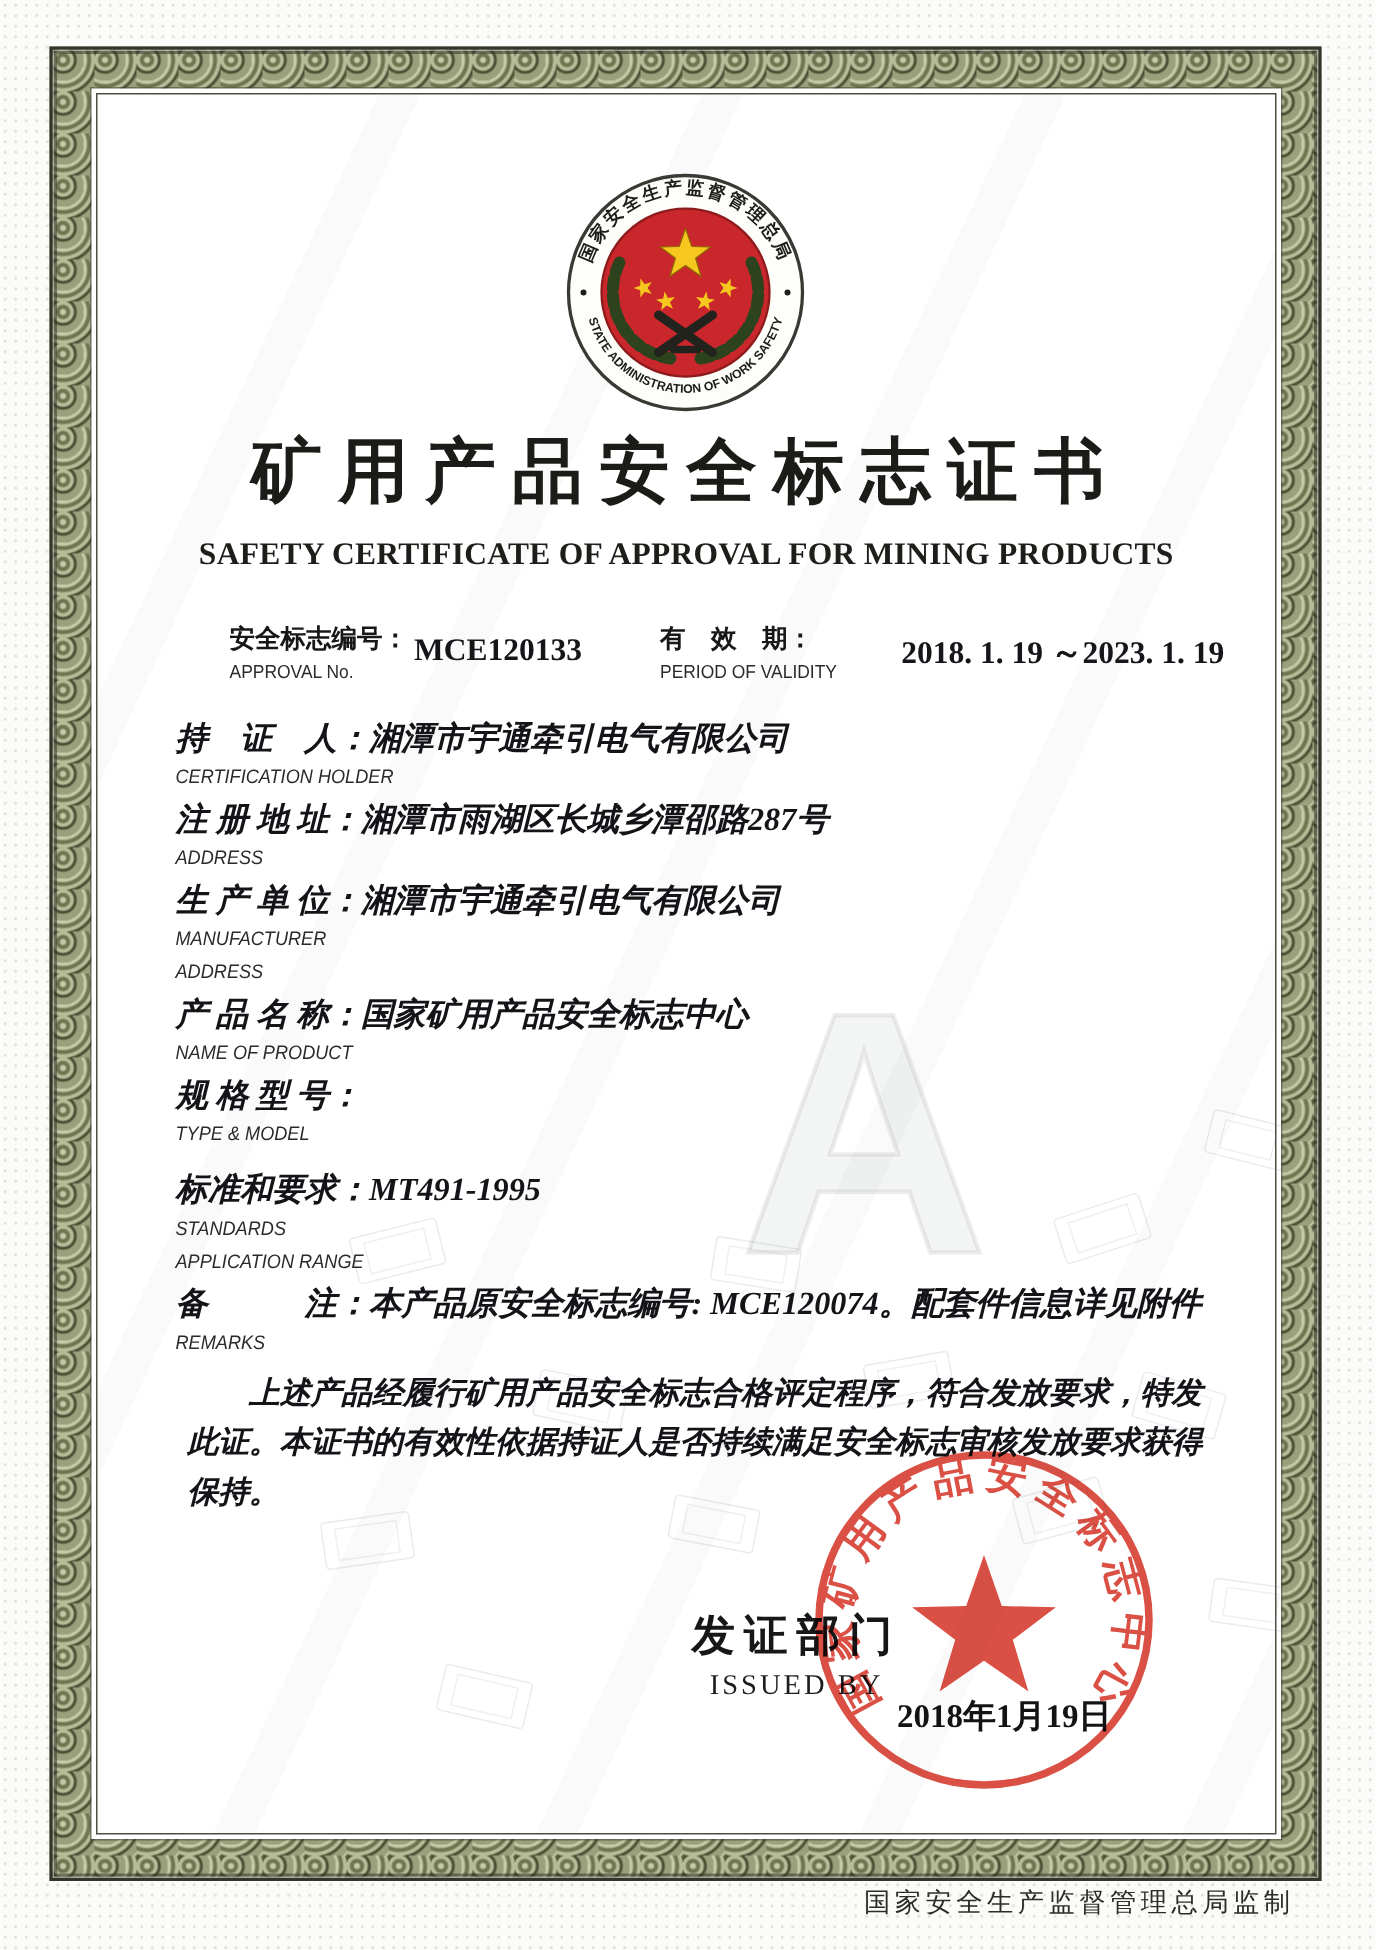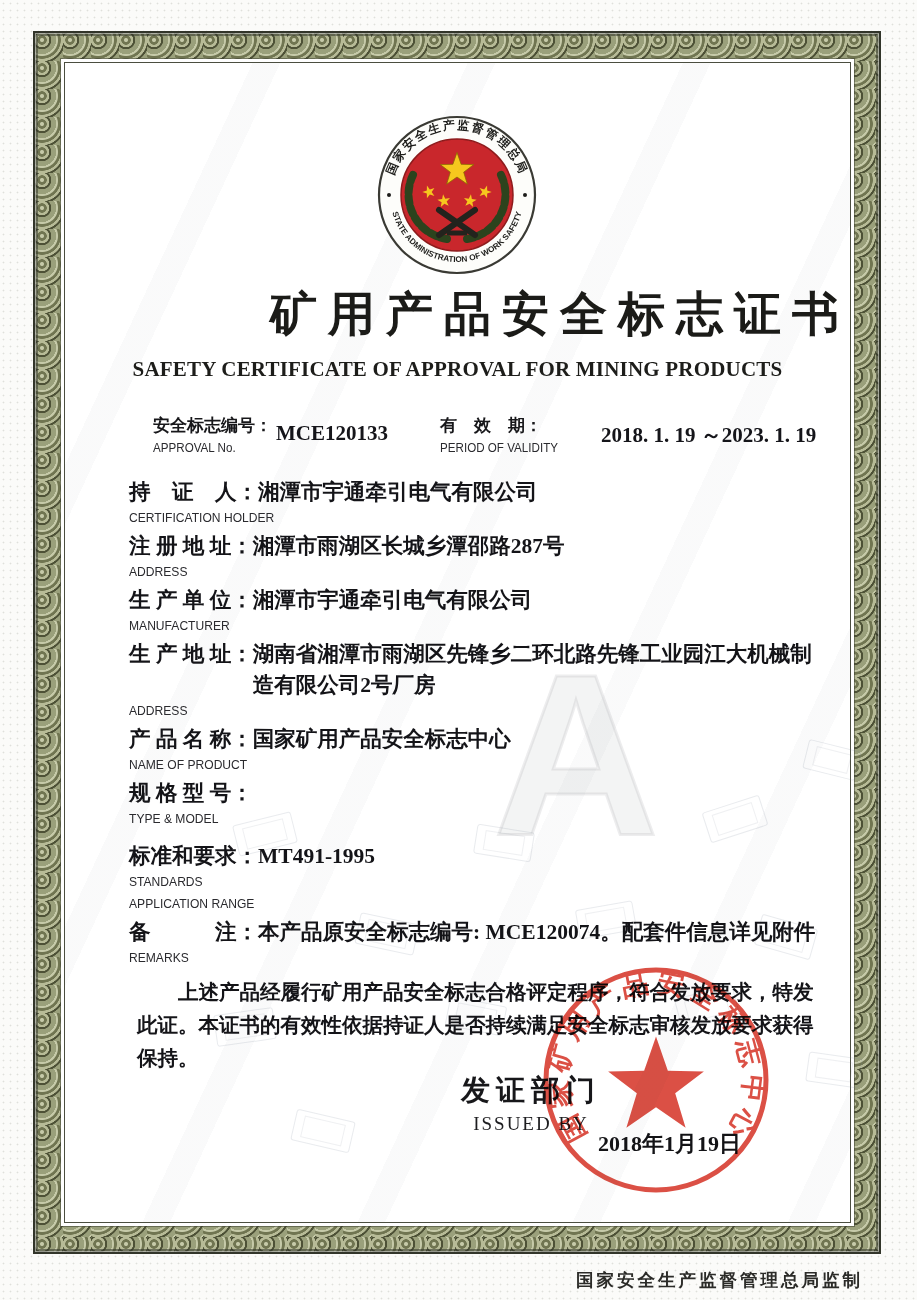--- a/index.html
+++ b/index.html
@@ -34,51 +34,51 @@
   .mark::after{content:"";position:absolute;inset:4px 8px;border:1px solid rgba(120,128,148,.12);}
   .watermark{
     position:absolute;left:428px;top:560px;
     font-size:230px;font-weight:bold;font-family:"Liberation Sans",sans-serif;
     color:rgba(140,146,152,.10);
     -webkit-text-stroke:3px rgba(140,146,152,.16);
     pointer-events:none;
   }
   .emblem{position:absolute;left:310px;top:50px;}
   .title-zh{
-    position:absolute;top:220px;left:0;width:100%;text-align:right;
+    position:absolute;top:220px;left:0;width:100%;text-align:center;
     font-size:47px;font-weight:900;letter-spacing:11px;color:#1b1b18;white-space:nowrap;
   }
   .title-en{
     position:absolute;top:294px;left:0;width:100%;text-align:center;
     font-size:21px;font-weight:bold;letter-spacing:.2px;color:#1d1d1a;white-space:nowrap;
   }
   .apr-row{position:absolute;top:350px;left:88px;right:24px;display:flex;align-items:flex-start;}
   .lblblk .zh{font-size:17px;font-weight:bold;color:#17171a;white-space:pre;line-height:26px;}
   .lblblk .en{font-size:12.5px;font-family:"Liberation Sans",sans-serif;color:#2a2a2e;transform:scaleX(.93);transform-origin:left;margin-top:2px;white-space:nowrap;}
   .apr-val{font-size:21px;font-weight:600;margin-top:8px;margin-left:4px;white-space:nowrap;color:#15151a;}
   .v2{margin-left:34px;}
-  .fields{position:absolute;top:414px;left:64px;right:24px;}
+  .fields{position:absolute;top:414px;left:52px;right:24px;font-style:italic;}
   .row{margin-bottom:5px;}
   .row .zh-line{display:flex;align-items:flex-start;font-size:21.5px;line-height:31px;color:#141418;}
   .row .lbl{flex:0 0 auto;font-weight:bold;white-space:pre;}
   .row .val{flex:1 1 auto;font-weight:600;}
   .row .en{font-size:13px;font-family:"Liberation Sans",sans-serif;color:#2a2a2e;line-height:17px;transform:scaleX(.93);transform-origin:left;margin-top:1px;}
   .row.gap{margin-top:14px;}
   .statement{
     margin-top:10px;padding-left:8px;padding-right:10px;
     font-size:20.5px;line-height:33px;text-indent:2em;font-weight:600;color:#141418;
   }
   .issued{position:absolute;left:396px;top:1008px;text-align:center;}
   .issued .zh{font-size:29px;font-weight:bold;letter-spacing:6px;color:#17171a;}
   .issued .en{font-size:19px;letter-spacing:2px;color:#1d1d20;margin-top:2px;}
   .issue-date{position:absolute;left:533px;top:1066px;font-size:22px;font-weight:600;color:#131316;z-index:3;white-space:nowrap;}
   .seal{position:absolute;left:474px;top:900px;z-index:4;mix-blend-mode:multiply;opacity:.88;}
   .imprint{
     position:absolute;top:1256px;right:54px;
-    font-size:17.5px;font-weight:bold;letter-spacing:3px;color:#2b2b28;white-space:nowrap;margin-top:12px;
+    font-size:17.5px;font-weight:normal;letter-spacing:3px;color:#2b2b28;white-space:nowrap;
   }
 </style>
 </head>
 <body>
 
 <div class="paper">
   <div class="frame"></div>
 
   <div class="inner">
 
@@ -165,24 +165,20 @@
         <div class="en">ADDRESS</div>
       </div>
       <div class="row">
         <div class="zh-line">
             <span class="lbl">生 产 单 位：</span>
             <span class="val">湘潭市宇通牵引电气有限公司</span>
           </div>
         <div class="en">MANUFACTURER</div>
       </div>
       <div class="row">
-        <div class="zh-line">
-            <span class="lbl">生 产 地 址：</span>
-            <span class="val">湖南省湘潭市雨湖区先锋乡二环北路先锋工业园江大机械制造有限公司2号厂房</span>
-          </div>
         <div class="en">ADDRESS</div>
       </div>
       <div class="row">
         <div class="zh-line">
             <span class="lbl">产 品 名 称：</span>
             <span class="val">国家矿用产品安全标志中心</span>
           </div>
         <div class="en">NAME OF PRODUCT</div>
       </div>
       <div class="row">

